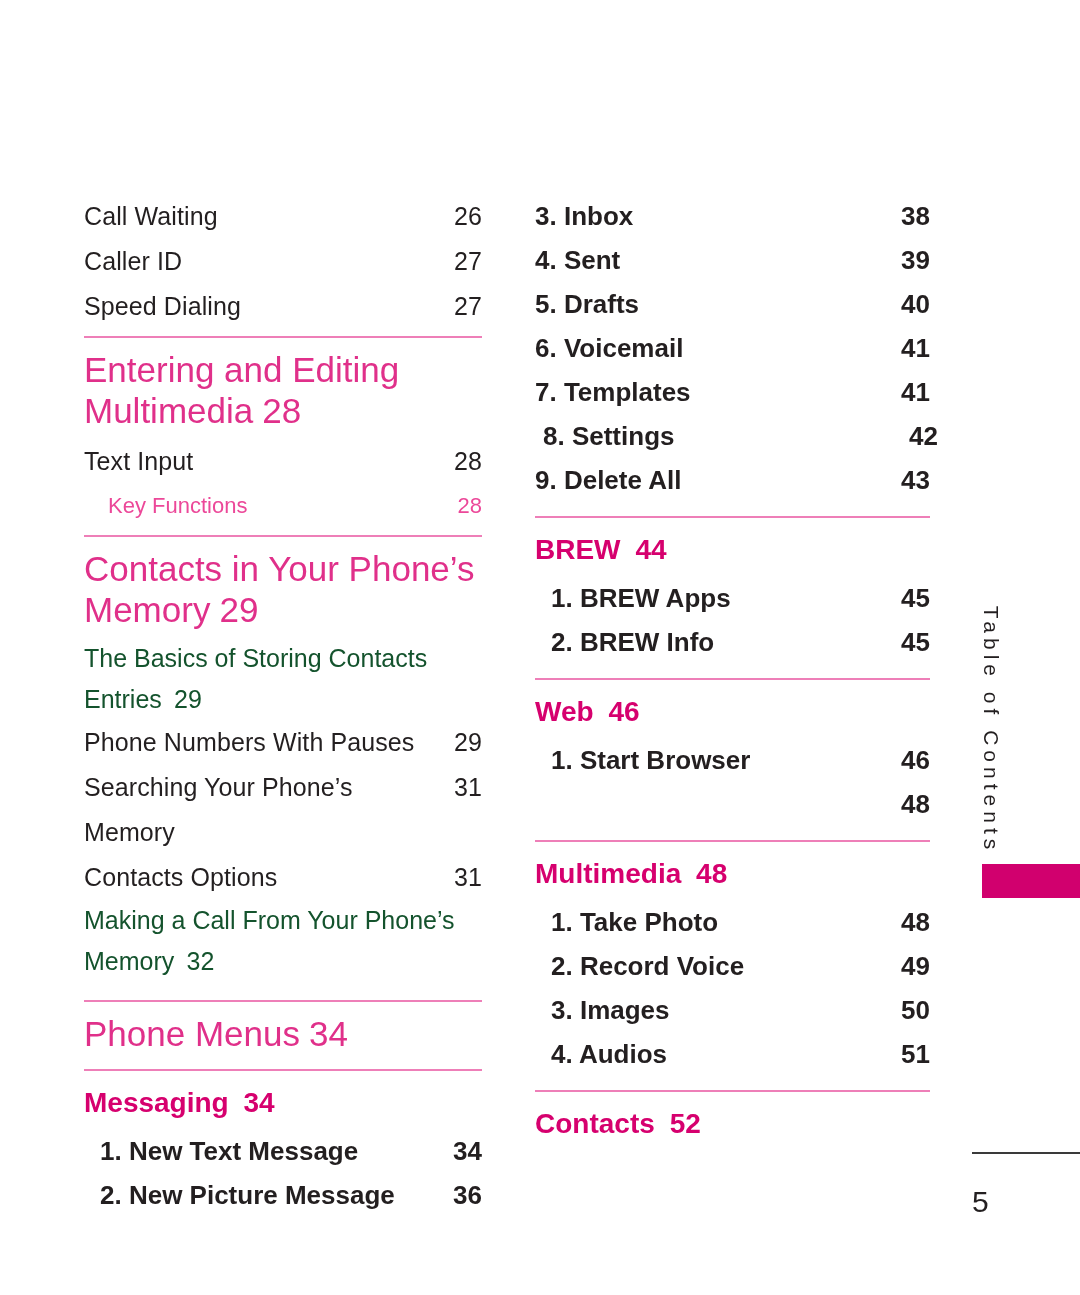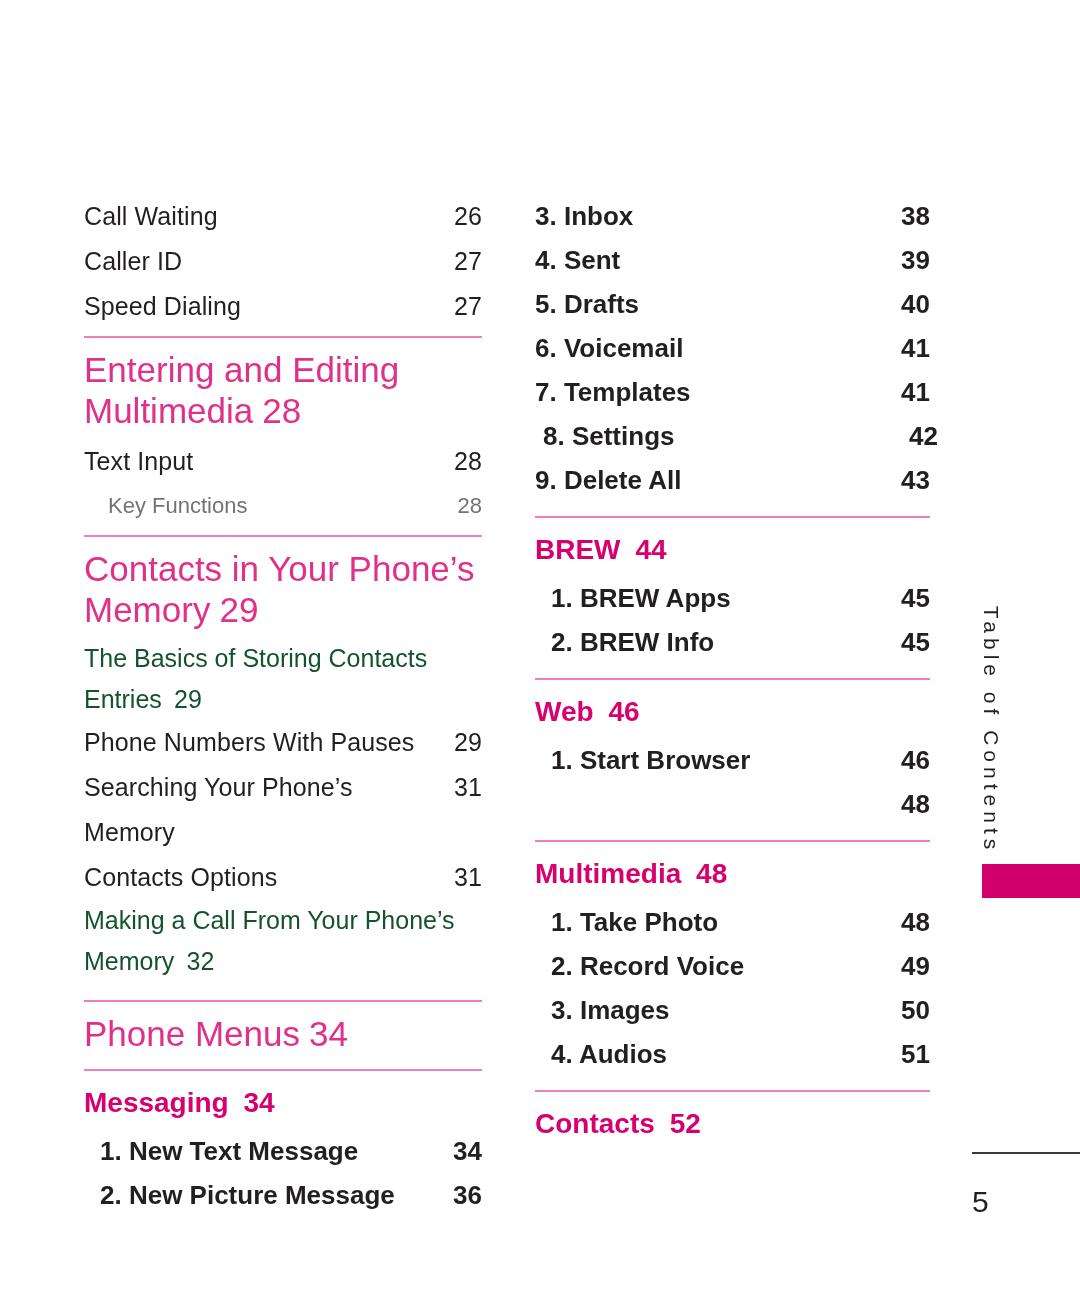--- a/index.html
+++ b/index.html
@@ -56,21 +56,21 @@
   }
   .entry-wrap .l1 { display: block; }
   .entry-wrap .l2 { display: flex; align-items: baseline; width: 100%; }
   .entry-wrap .l2 .page { min-width: 40px; text-align: right; }
 
   
   .lvl-sub {
     font-size: 22px;
     line-height: 44px;
     font-weight: 400;
-    color: #737373;
+    color: #ec4899;
     margin-left: 24px;
     width: calc(100% - 24px);
   }
   .lvl-sub .page { min-width: 40px; }
 
   
   .lvl-num {
     font-size: 26px;
     line-height: 44px;
     font-weight: 700;

